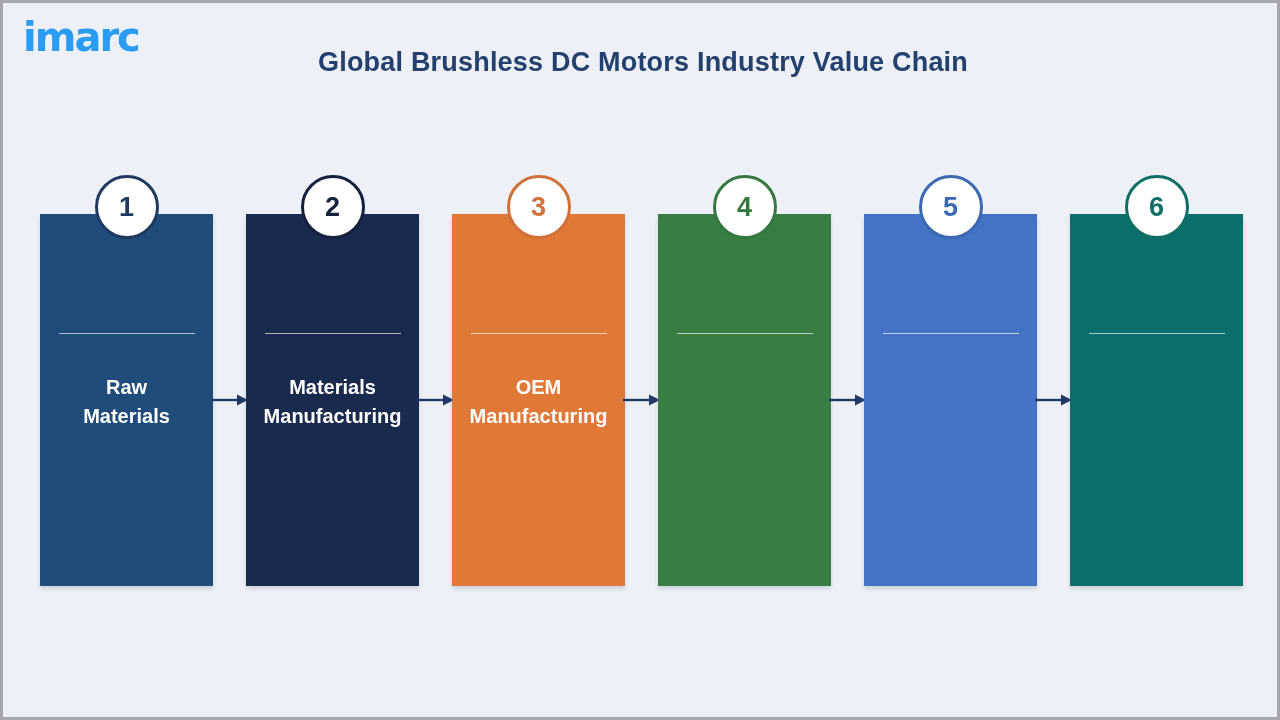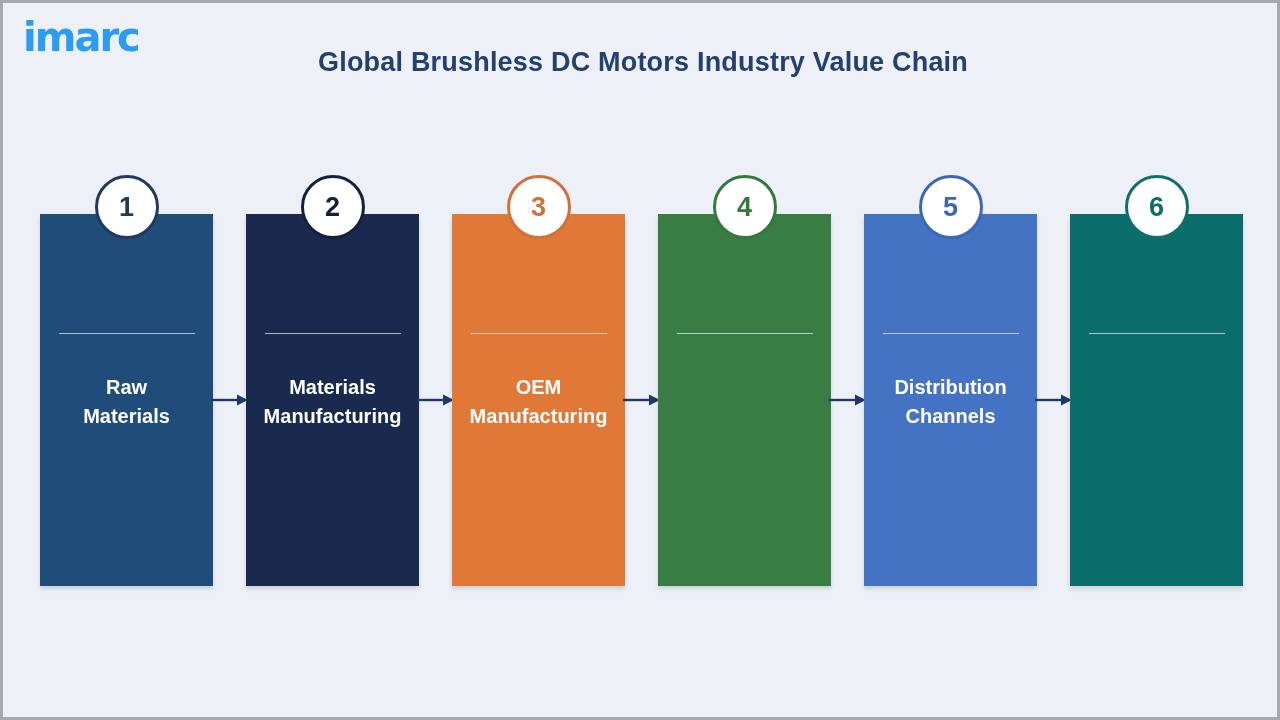--- a/index.html
+++ b/index.html
@@ -130,22 +130,20 @@
   <div class="arrow">
     <svg width="37" height="14" viewBox="0 0 37 14">
       <line x1="0" y1="7" x2="28" y2="7" stroke="currentColor" stroke-width="2.4"></line>
       <polygon points="26,1.5 37,7 26,12.5" fill="currentColor"></polygon>
     </svg>
   </div>
 
   <div class="stage" style="--box: #4573C4; --accent: #3B68B0;">
     <div class="stage-circle">5</div>
     <div class="stage-divider"></div>
-    <div class="stage-label">Distribution
-Channels</div>
   </div>
 
   <div class="arrow">
     <svg width="37" height="14" viewBox="0 0 37 14">
       <line x1="0" y1="7" x2="28" y2="7" stroke="currentColor" stroke-width="2.4"></line>
       <polygon points="26,1.5 37,7 26,12.5" fill="currentColor"></polygon>
     </svg>
   </div>
 
   <div class="stage" style="--box: #0B6E6B; --accent: #0F6E66;">

